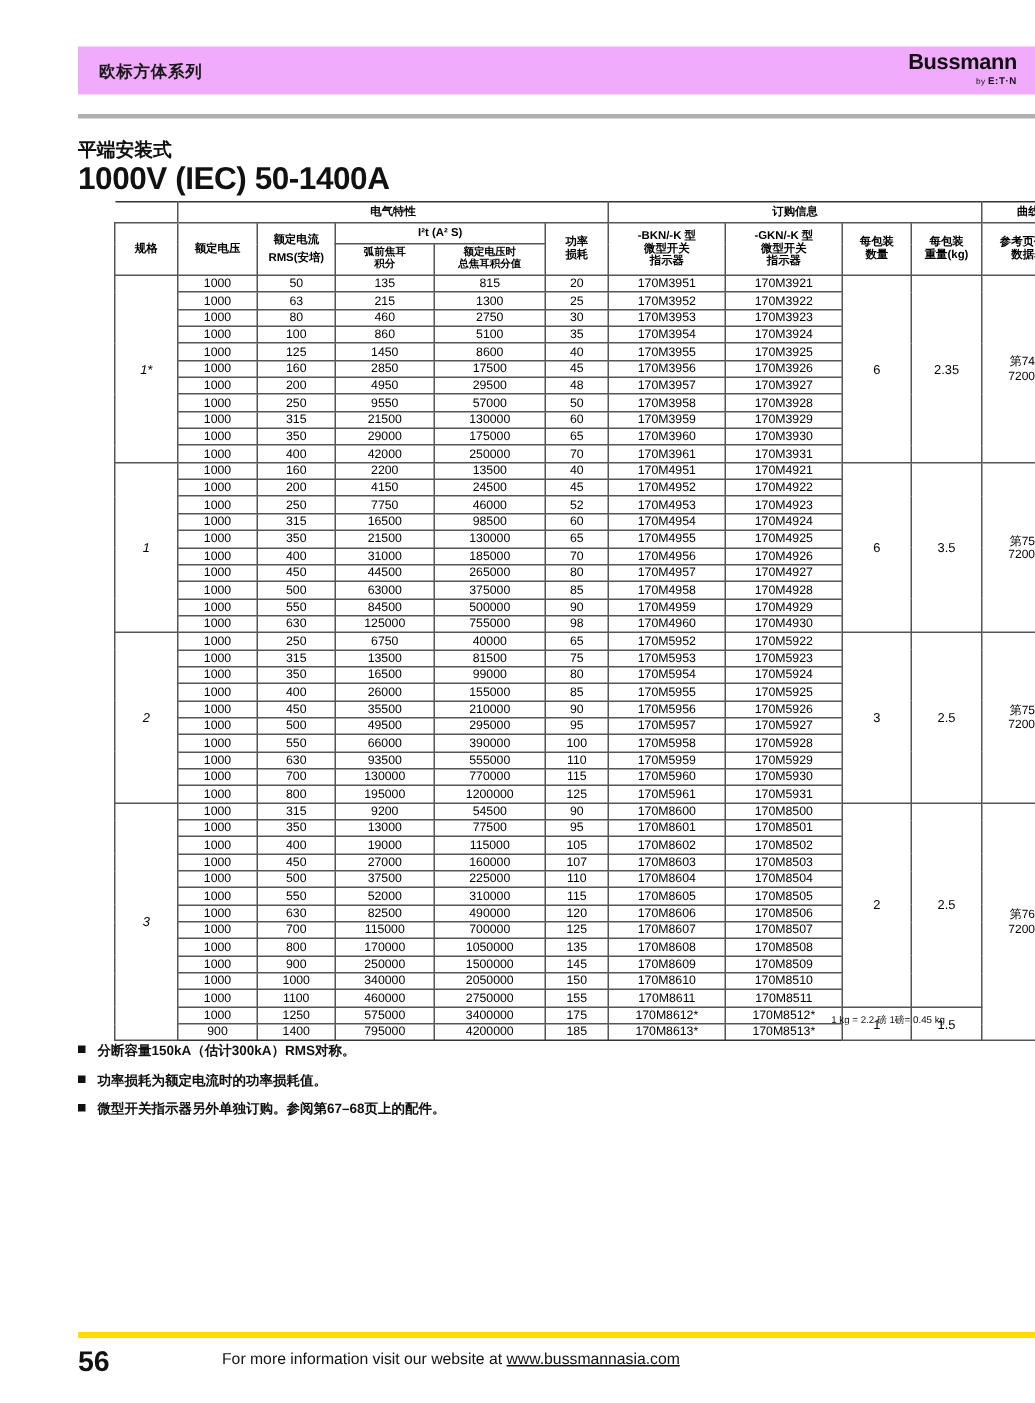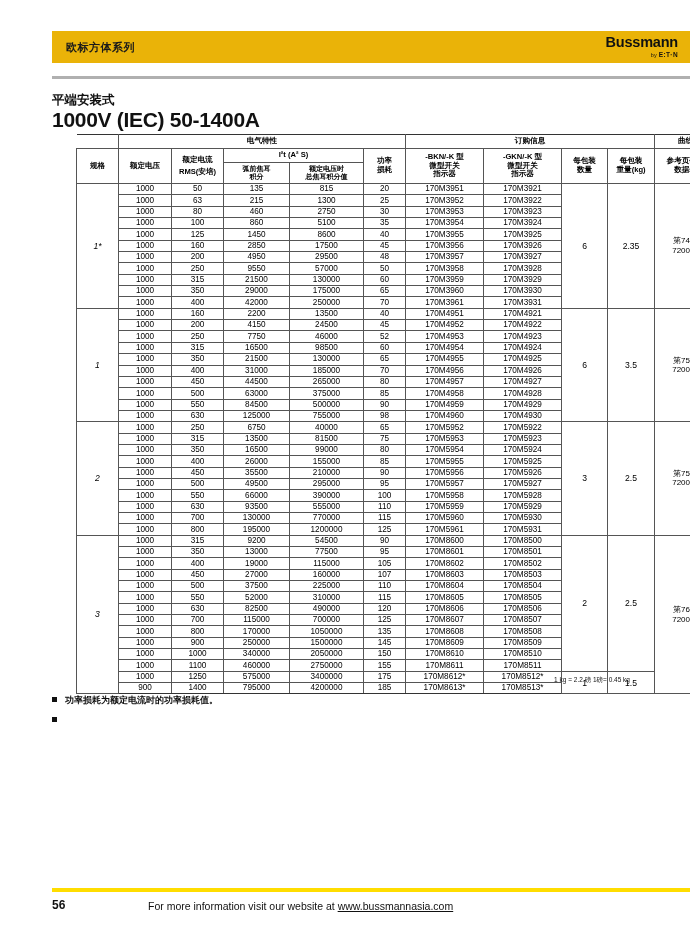--- a/index.html
+++ b/index.html
@@ -16,21 +16,21 @@
     overflow: hidden;
   }
 
   
   .header-band {
     position: absolute;
     left: 52px;
     top: 31px;
     width: 638px;
     height: 32px;
-    background: #eab308;
+    background: #f0abfc;
   }
   .header-band-title {
     position: absolute;
     left: 14px;
     top: 9px;
     font-size: 11px;
     font-weight: bold;
     letter-spacing: .5px;
     color: #1a1a1a;
   }
@@ -180,21 +180,21 @@
     left: 52px;
     top: 888px;
     width: 638px;
     height: 3.5px;
     background: #FFDD00;
   }
   .page-num {
     position: absolute;
     left: 52px;
     top: 898px;
-    font-size: 12px;
+    font-size: 19px;
     font-weight: bold;
     color: #111;
   }
   .footer-text {
     position: absolute;
     left: 148px;
     top: 900px;
     font-size: 10.5px;
     color: #111;
   }
@@ -721,22 +721,27 @@
         </tr>
       </tbody>
   </table>
 </div>
 
 <div class="kg-note">1 kg = 2.2 磅   1磅= 0.45 kg</div>
 
 <div class="footnotes" id="footnotes">
     <div class="fn-row">
       <span class="fn-bullet"></span>
+      <span>分断容量150kA（估计300kA）RMS对称。</span>
+    </div>
+    <div class="fn-row">
+      <span class="fn-bullet"></span>
       <span>功率损耗为额定电流时的功率损耗值。</span>
     </div>
     <div class="fn-row">
       <span class="fn-bullet"></span>
+      <span>微型开关指示器另外单独订购。参阅第67–68页上的配件。</span>
     </div>
   </div>
 
 <div class="footer-rule"></div>
 <div class="page-num">56</div>
 <div class="footer-text"><span>For more information visit our website at </span><u>www.bussmannasia.com</u></div>
 
 </body></html>

